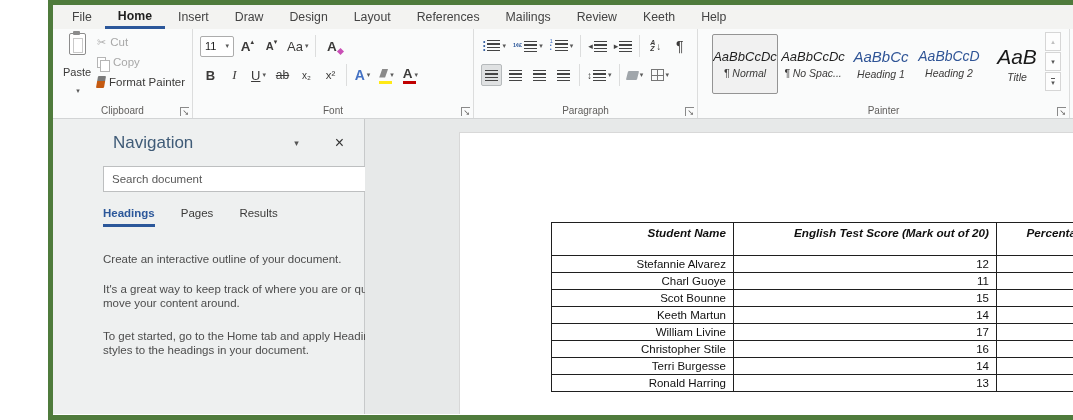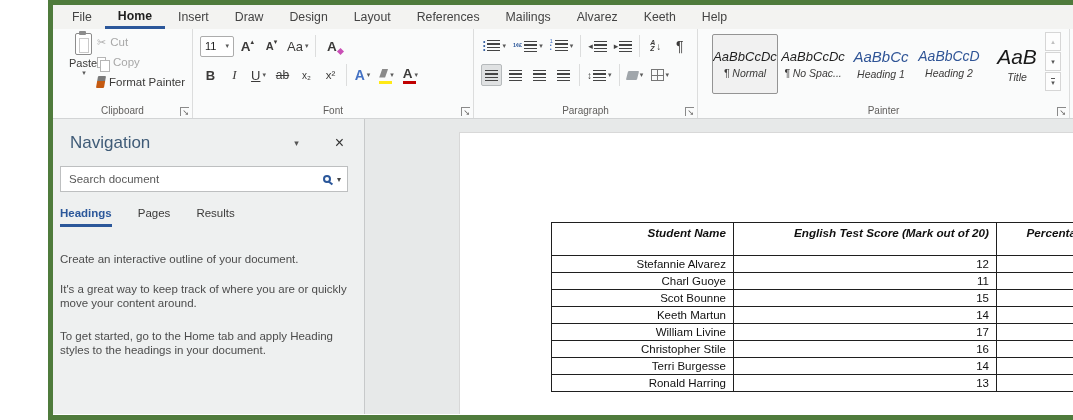--- a/index.html
+++ b/index.html
@@ -19,22 +19,22 @@
   .launcher { position:absolute; bottom:2px; right:3px; font-size:8px; color:#605e5c;
               border-left:1px solid #8a8a8a; border-top:1px solid #8a8a8a; width:9px; height:9px;
               display:flex; align-items:flex-end; justify-content:flex-end; line-height:6px; }
   .rbtn { display:inline-flex; align-items:center; justify-content:center; height:22px; min-width:21px;
           padding:0 2px; border-radius:2px; color:#3b3a39; font-size:13px; position:relative; }
   .car { font-size:7px; color:#5a5a5a; margin-left:2px; }
   .vdiv { width:1px; background:#dcdddd; height:22px; margin:0 2px; align-self:center; }
 
   
   .g-clip { width:140px; }
-  .paste { position:absolute; left:12px; top:4px; width:36px; height:62px; display:flex; flex-direction:column;
-           align-items:center; font-size:11px; color:#3b3a39; }
+  .paste { position:absolute; left:6px; top:4px; width:36px; height:62px; display:flex; flex-direction:column;
+           align-items:center; font-size:11px; color:#3b3a39;justify-content:space-between; }
   .clip-ic { width:17px; height:22px; border:1.5px solid #8c8c8c; border-radius:2px; background:#fff; position:relative; margin-bottom:2px; }
   .clip-ic::before { content:""; position:absolute; left:3px; top:-3px; width:7px; height:4px; background:#8c8c8c; border-radius:1px; }
   .clip-ic::after { content:""; position:absolute; left:3px; top:4px; width:8px; height:13px; background:#fff; border:1px solid #c9c9c9; }
   .clipcol { position:absolute; left:44px; top:3px; }
   .crow { display:flex; align-items:center; gap:4px; height:20px; font-size:11.5px; color:#3b3a39; white-space:nowrap; }
   .crow.dis { color:#a8a8a8; }
   .scis { font-size:11px; color:#b0b0b0; }
   .copy-ic { position:relative; width:9px; height:11px; border:1px solid #b5b5b5; background:#fff; margin-right:3px; }
   .copy-ic::before { content:""; position:absolute; left:2px; top:2px; width:8px; height:10px; border:1px solid #b5b5b5; background:#fff; }
   .fp-ic { width:8px; height:12px; background:linear-gradient(#7a7a7a 0 42%, #c55a11 42% 100%); transform:skewX(-10deg); border-radius:1px; }
@@ -96,21 +96,21 @@
   .g-edit { min-width:72px; flex:none; border-right:none; padding-left:8px; }
   .erow { display:flex; align-items:center; gap:5px; height:21px; font-size:11.5px; color:#3b3a39; white-space:nowrap; }
   .mag { width:7px; height:7px; border:1.5px solid #3b3a39; border-radius:50%; position:relative; flex:none; }
   .mag::after { content:""; position:absolute; width:5px; height:1.5px; background:#3b3a39;
                 right:-4px; bottom:-2px; transform:rotate(40deg); }
   .rep-b { color:#4472c4; font-weight:bold; font-size:10px; } .rep-c { color:#00a99d; font-size:10px; position:relative; top:2px; left:-2px; }
   .sel-cur { font-size:12px; color:#3b3a39; }
 
   
   .workspace { display:flex; height:295px; }
-  .navpane { width:312px; background:#eef0f0; border-right:1px solid #c7c9ca; position:relative; flex:none; }
+  .navpane { width:312px; background:#eef0f0; border-right:1px solid #c7c9ca; position:relative; flex:none;padding-left:43px; }
   .nav-head { display:flex; align-items:center; margin:14px 20px 0 17px; }
   .nav-title { font-size:17px; color:#3f5b77; flex:1; }
   .nav-caret { font-size:9px; color:#555; margin-right:36px; }
   .nav-close { font-size:16px; color:#333; }
   .searchbox { margin:13px 0 0 7px; width:288px; height:26px; background:#fff; border:1px solid #bdbfc0;
                display:flex; align-items:center; padding:0 6px 0 8px; }
   .searchbox input { border:none; outline:none; flex:1; font-size:11.5px; color:#333;
                      font-family:"Liberation Sans","DejaVu Sans",sans-serif; background:transparent; }
   .searchbox input::placeholder { color:#595959; opacity:1; }
   .smag { width:8px; height:8px; border:2px solid #2b579a; border-radius:50%; position:relative; flex:none; margin-right:6px; }
@@ -141,21 +141,21 @@
 
   <div class="tabsrow">
     <span class="rtab">File</span>
     <span class="rtab sel">Home</span>
     <span class="rtab">Insert</span>
     <span class="rtab">Draw</span>
     <span class="rtab">Design</span>
     <span class="rtab">Layout</span>
     <span class="rtab">References</span>
     <span class="rtab">Mailings</span>
-    <span class="rtab">Alvarez</span>
+    <span class="rtab">Review</span>
     <span class="rtab">Keeth</span>
     <span class="rtab">Help</span>
   </div>
 
   <div class="ribbon">
 
     <div class="rgroup g-clip">
       <div class="paste">
         <span class="clip-ic"></span>
         <span>Paste</span>

